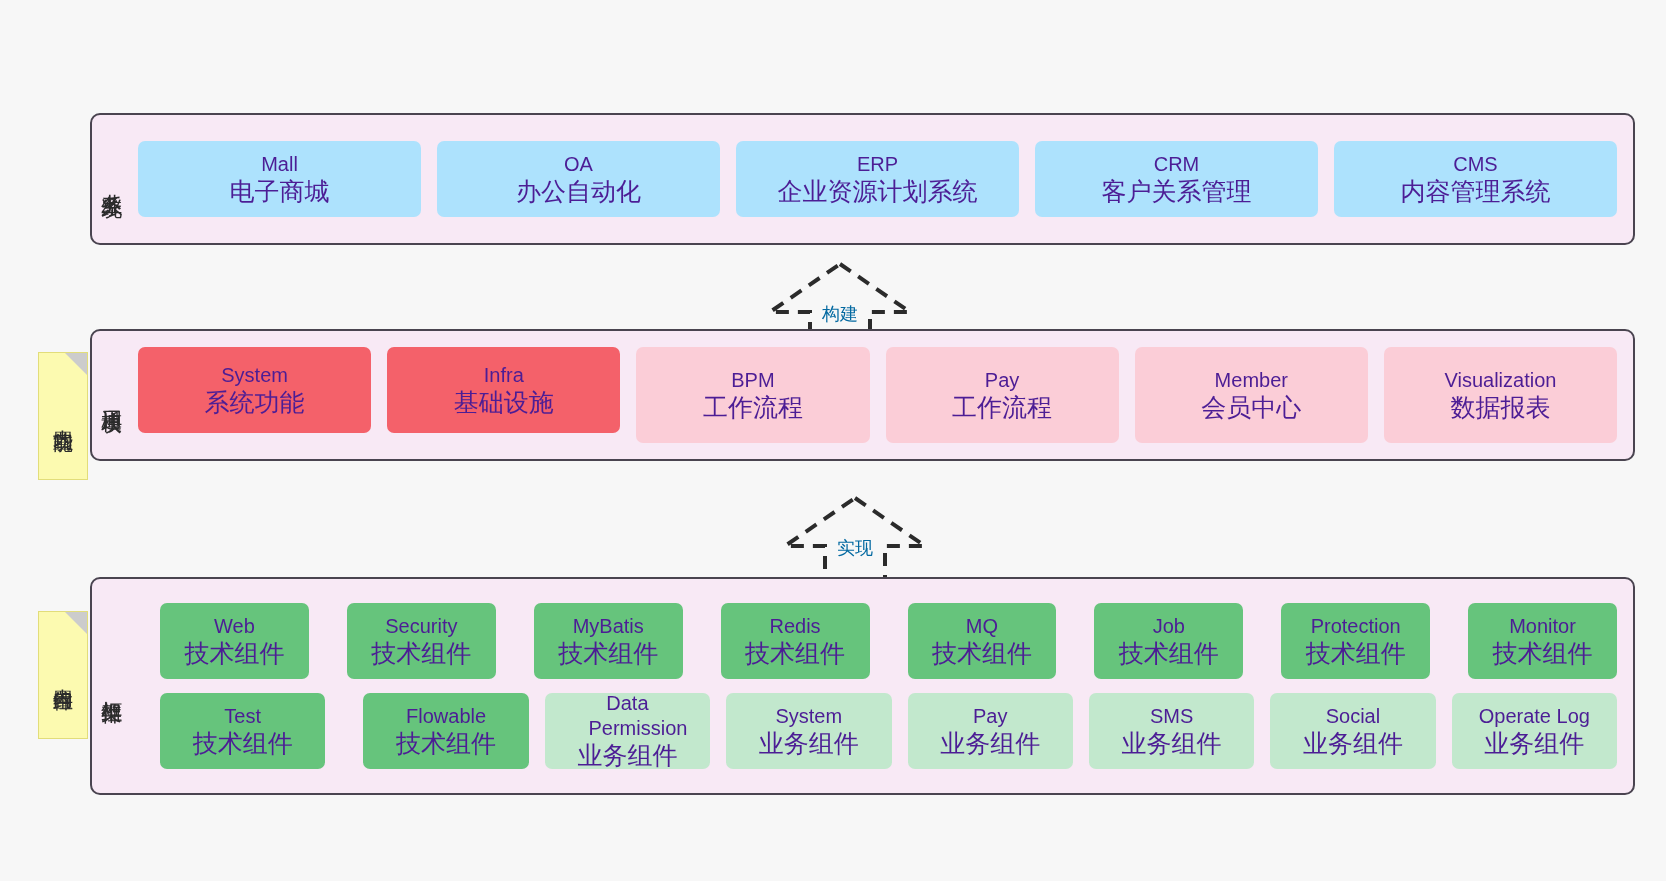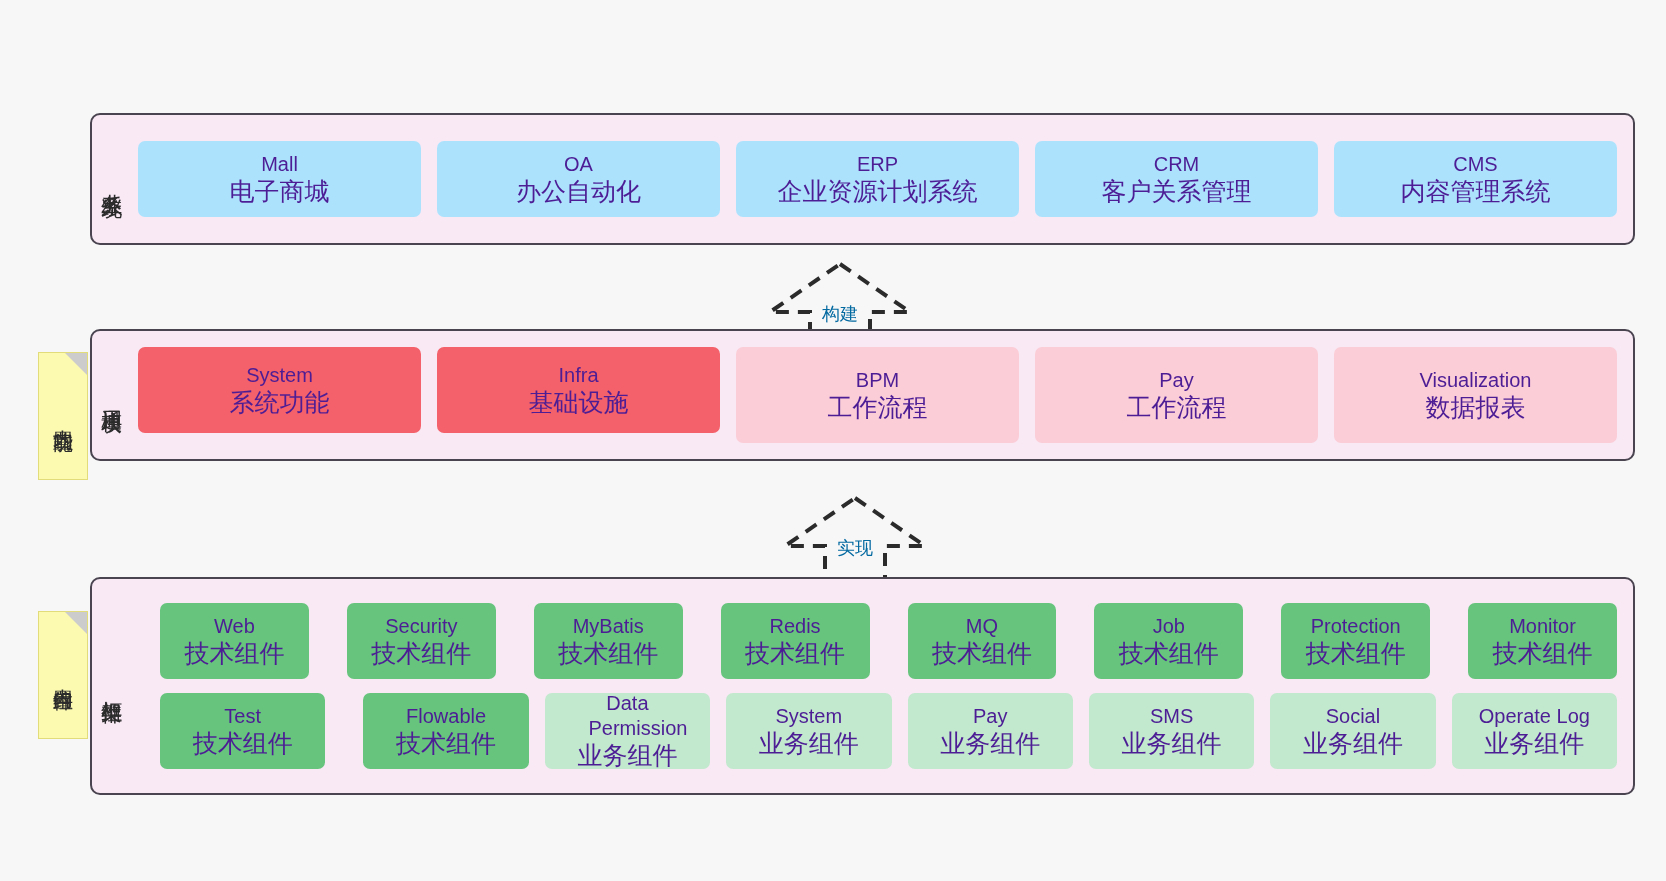--- a/index.html
+++ b/index.html
@@ -175,20 +175,24 @@
       </div>
       <div class="card pink">
         <span class="en">BPM</span>
         <span class="cn">工作流程</span>
       </div>
       <div class="card pink">
         <span class="en">Pay</span>
         <span class="cn">工作流程</span>
       </div>
       <div class="card pink">
+        <span class="en">Member</span>
+        <span class="cn">会员中心</span>
+      </div>
+      <div class="card pink">
         <span class="en">Visualization</span>
         <span class="cn">数据报表</span>
       </div>
     </div>
   </div>
 </div>
 
 <div class="arrow" style="left:775px; top:492px;">
   <svg viewBox="0 0 160 100" preserveAspectRatio="none" aria-hidden="true">
     <path d="M80 6 L150 54 L110 54 L110 94 L50 94 L50 54 L10 54 Z" fill="none" stroke="#2b2b2b" stroke-width="4" stroke-dasharray="13 9" stroke-linejoin="miter"></path>

